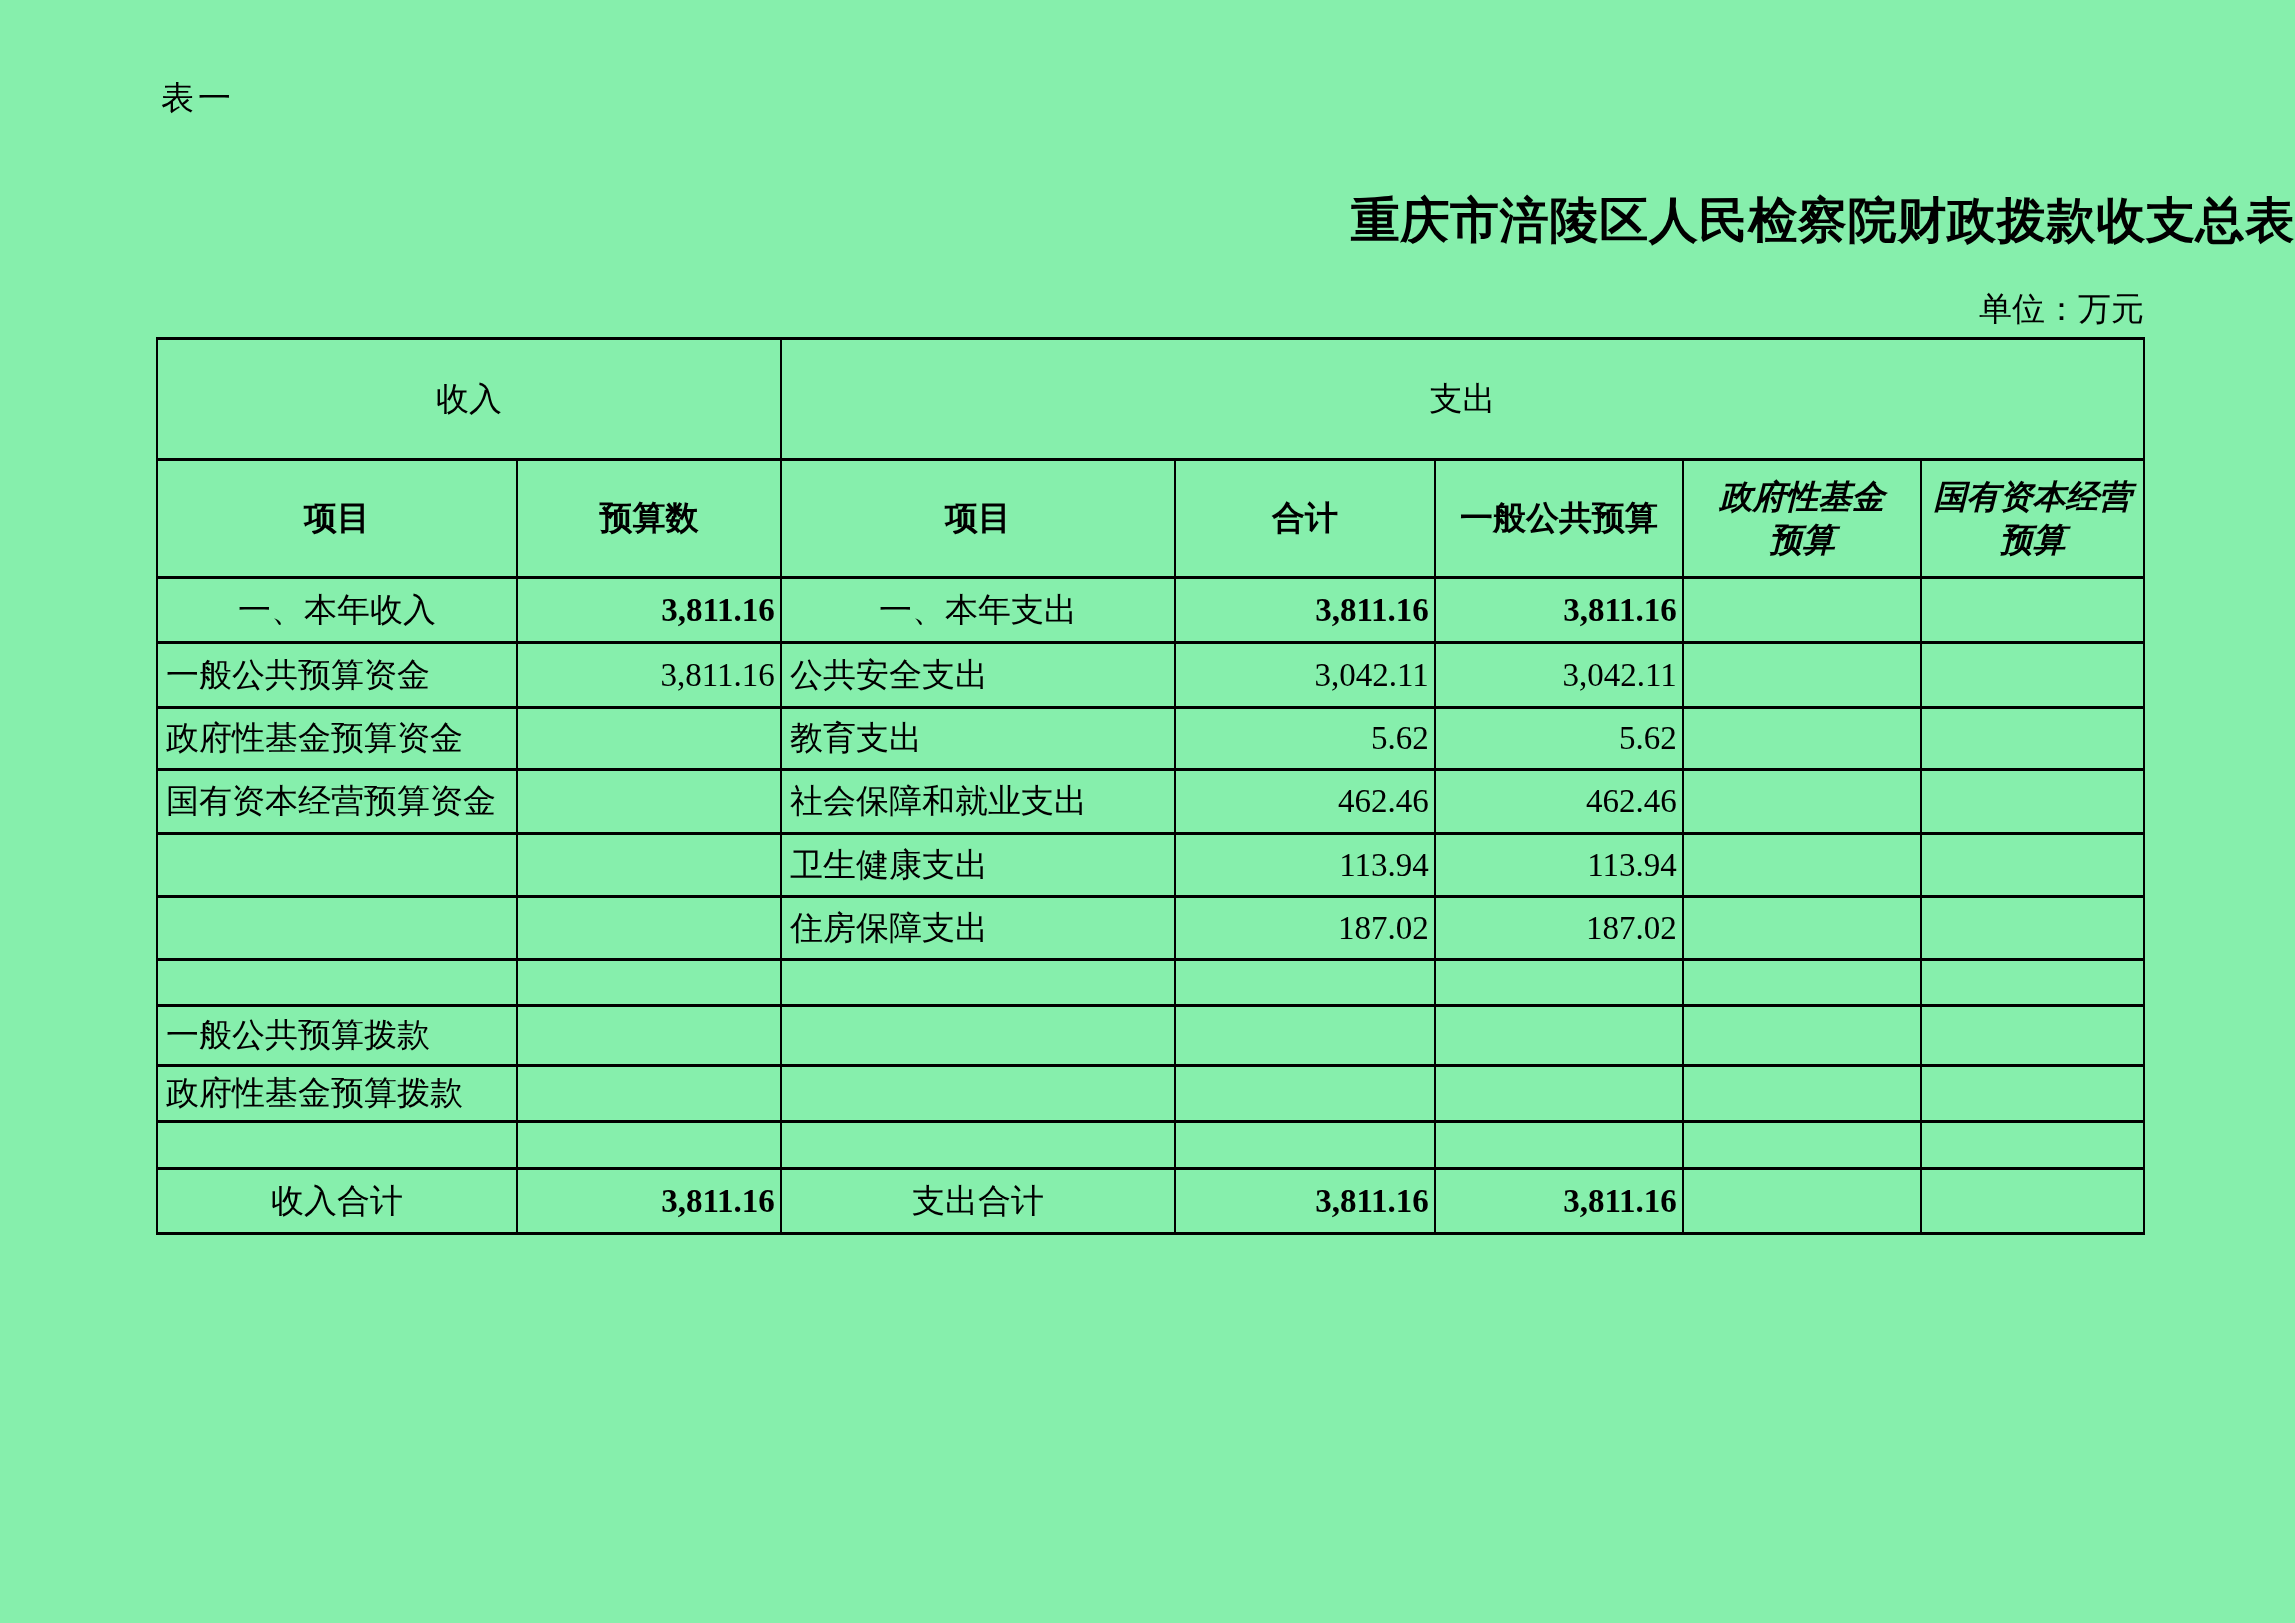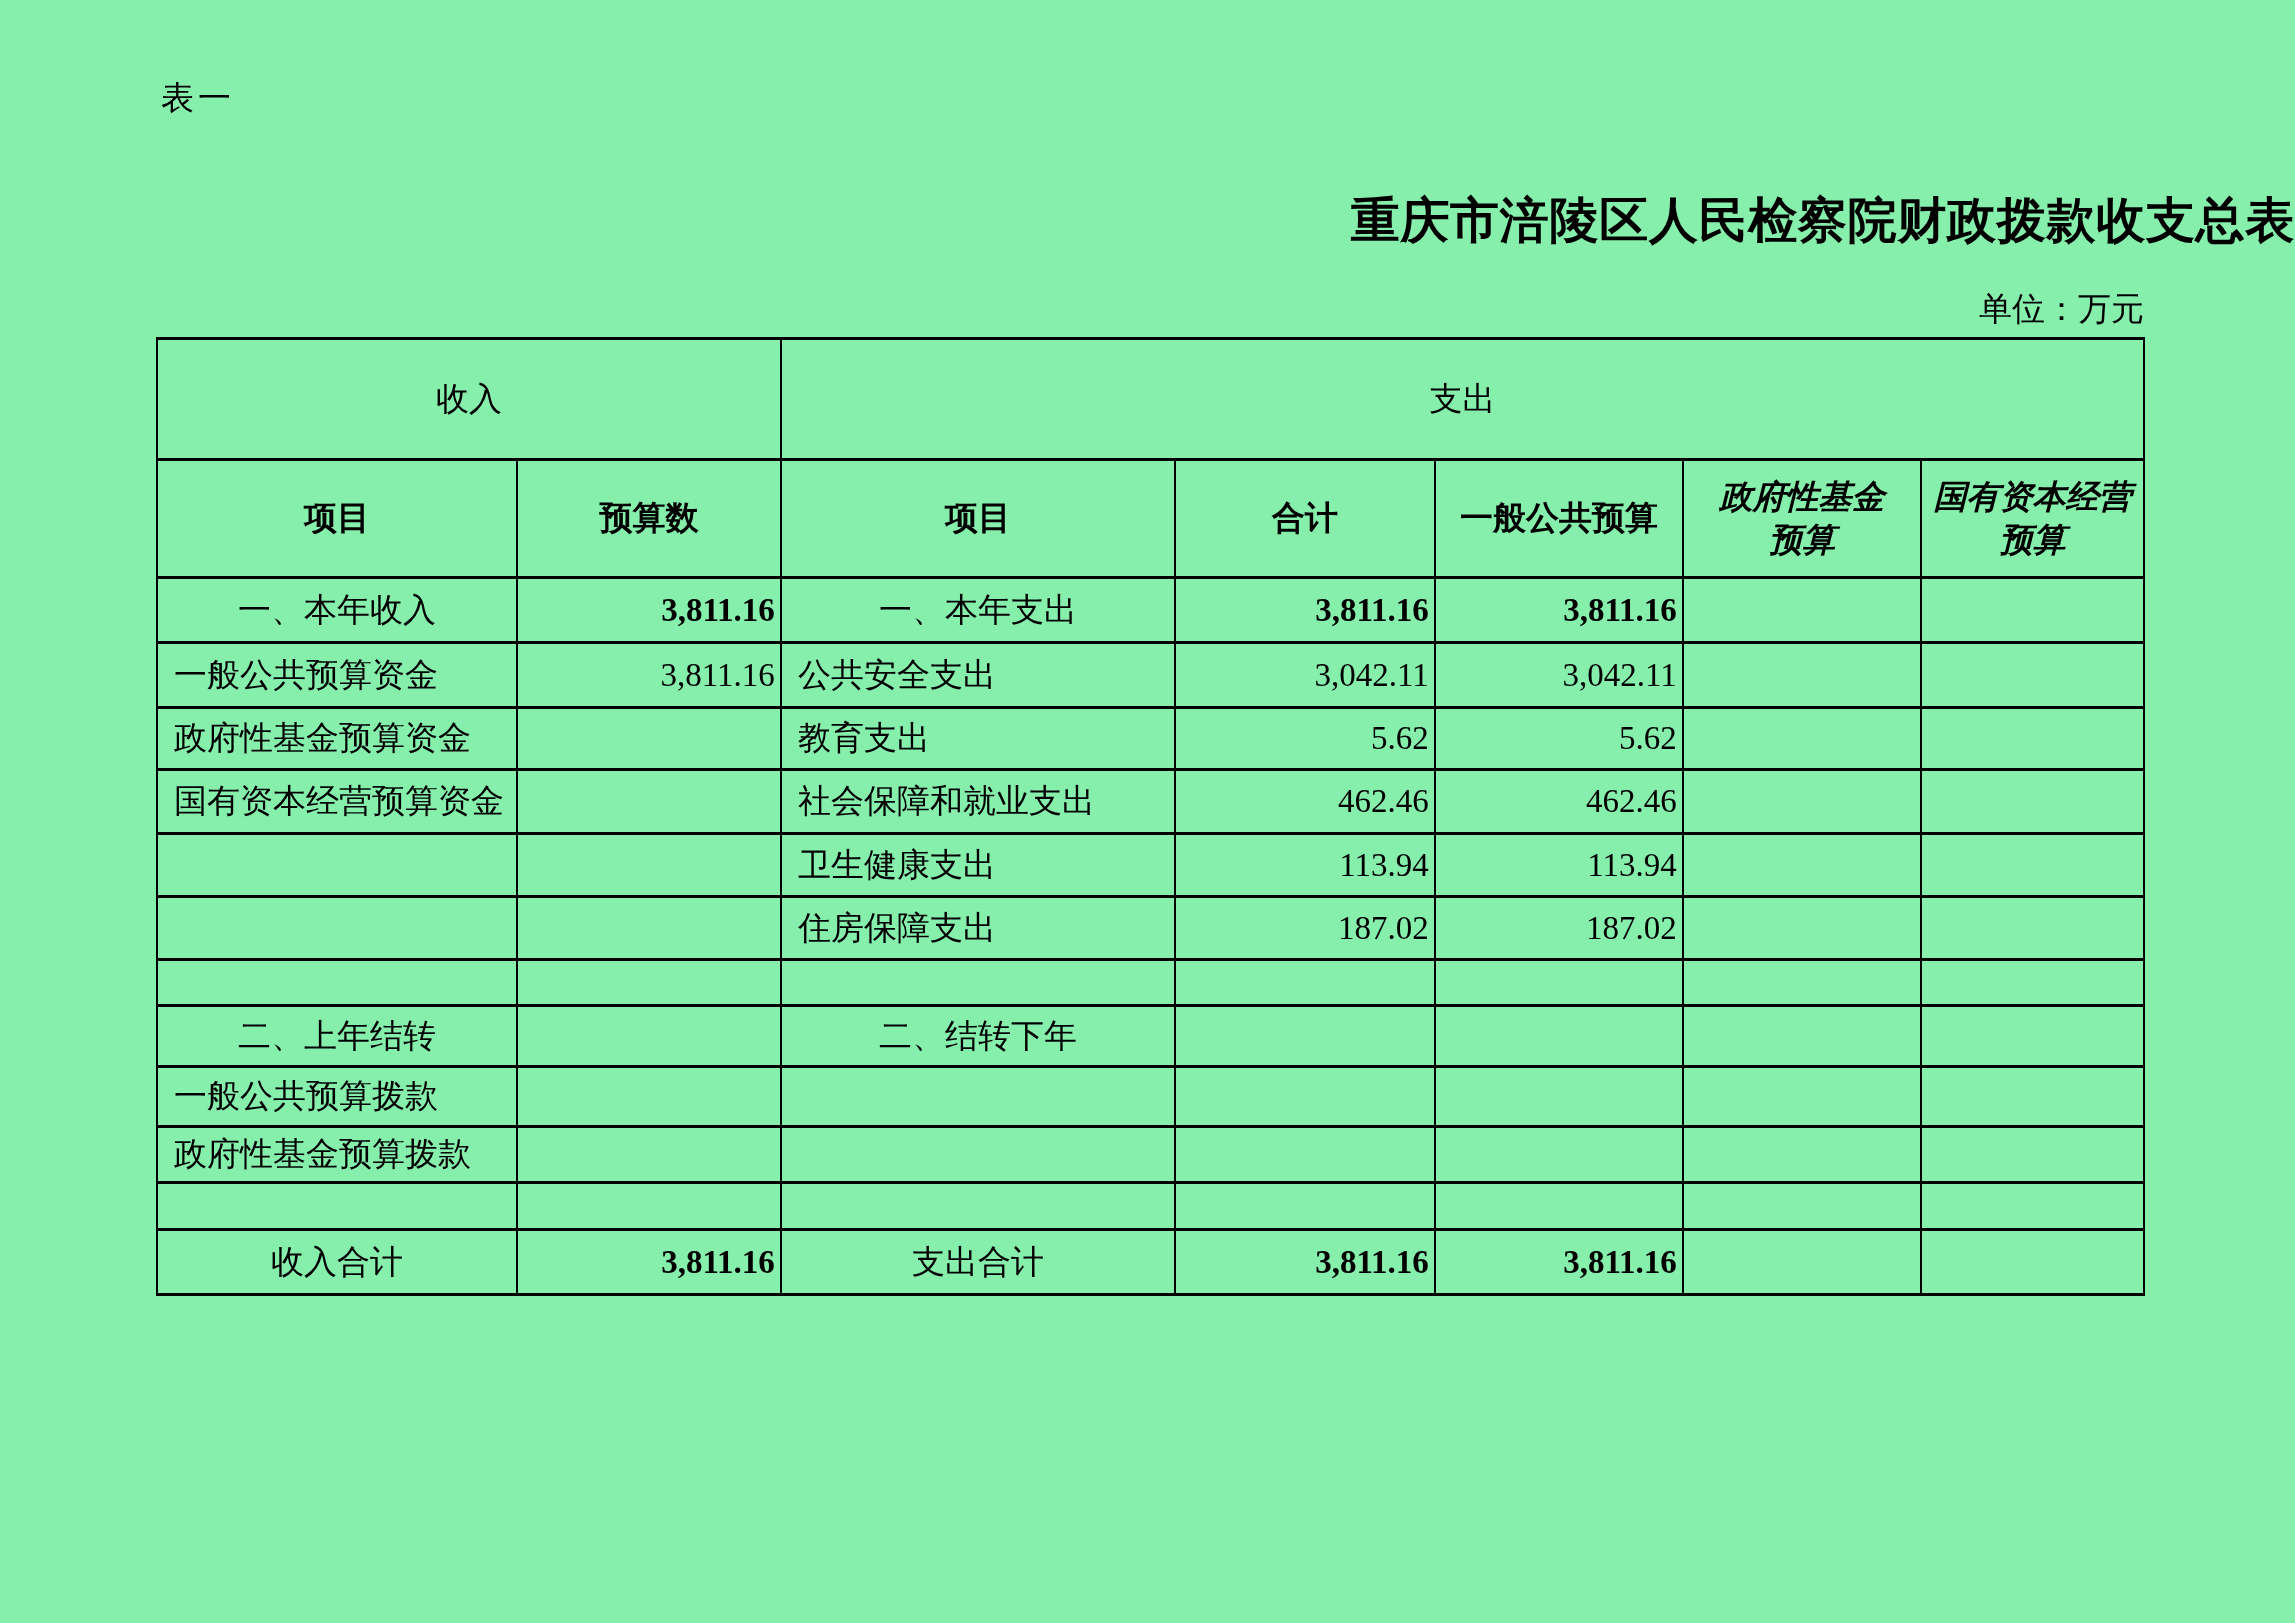--- a/index.html
+++ b/index.html
@@ -61,21 +61,21 @@
   }
   td.ch {
     text-align:center;
     font-weight:700;
     font-size:38px;
     line-height:1.3;
   }
   td.ch span { display:block;font-style:italic; }
   td.item {
     text-align:left;
-    padding-left:16px;
+    padding-left:8px;
     font-size:33px;
   }
   td.num {
     text-align:right;
     padding-right:5.2px;
     font-size:31px;
   }
   td.sec {
     text-align:center;
     font-weight:400;
@@ -190,29 +190,20 @@
     <tr style="height:46px">
       <td class="item"></td>
       <td class="num"></td>
       <td class="item"></td>
       <td class="num"></td>
       <td class="num"></td>
       <td class="num"></td>
       <td class="num"></td>
     </tr>
 
-    <tr style="height:61px">
-      <td class="sec">二、上年结转</td>
-      <td class="num"></td>
-      <td class="sec">二、结转下年</td>
-      <td class="num"></td>
-      <td class="num"></td>
-      <td class="num"></td>
-      <td class="num"></td>
-    </tr>
 
     <tr style="height:60px">
       <td class="item">一般公共预算拨款</td>
       <td class="num"></td>
       <td class="item"></td>
       <td class="num"></td>
       <td class="num"></td>
       <td class="num"></td>
       <td class="num"></td>
     </tr>

